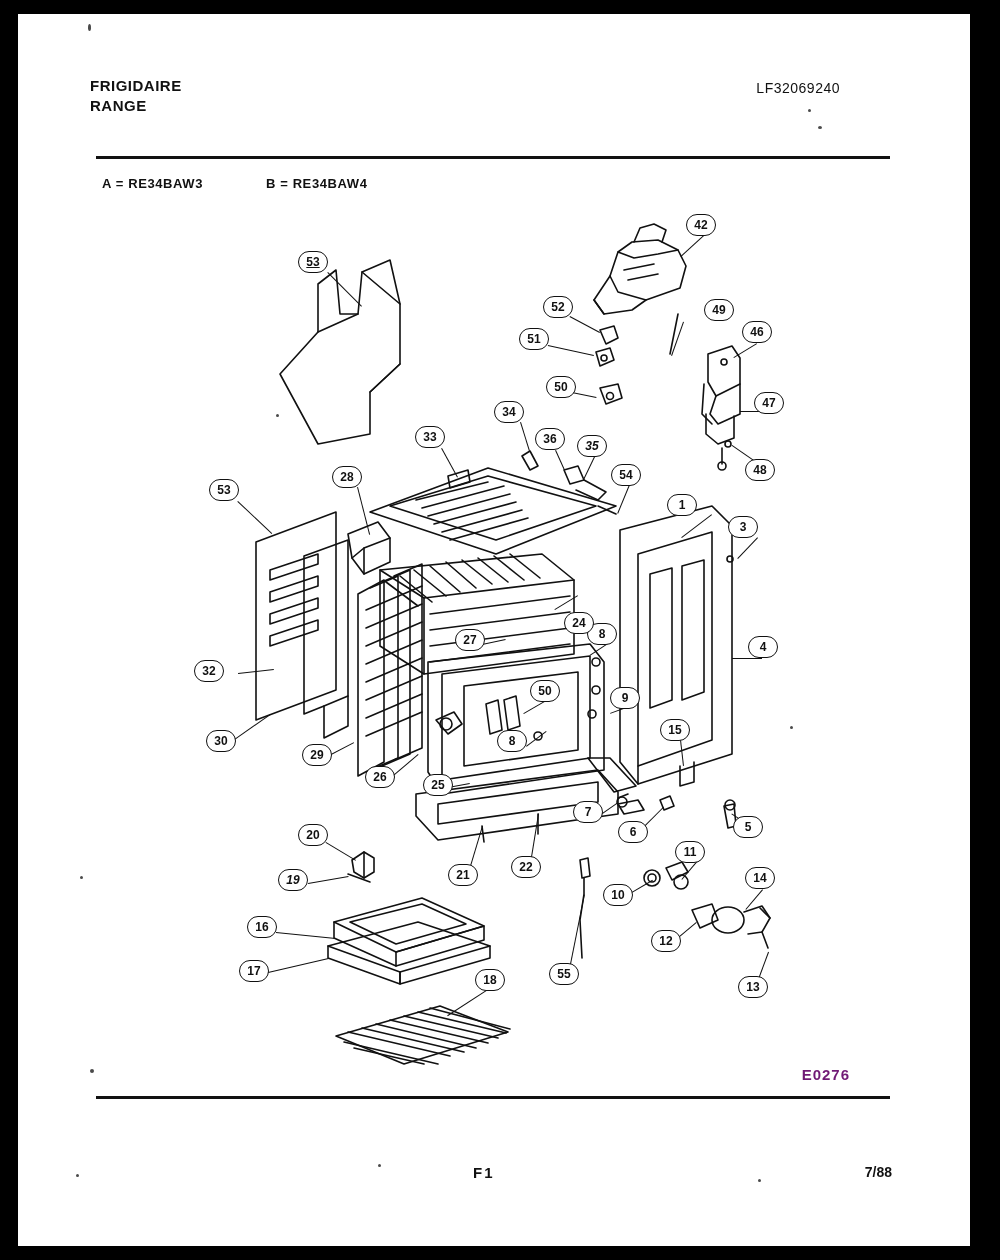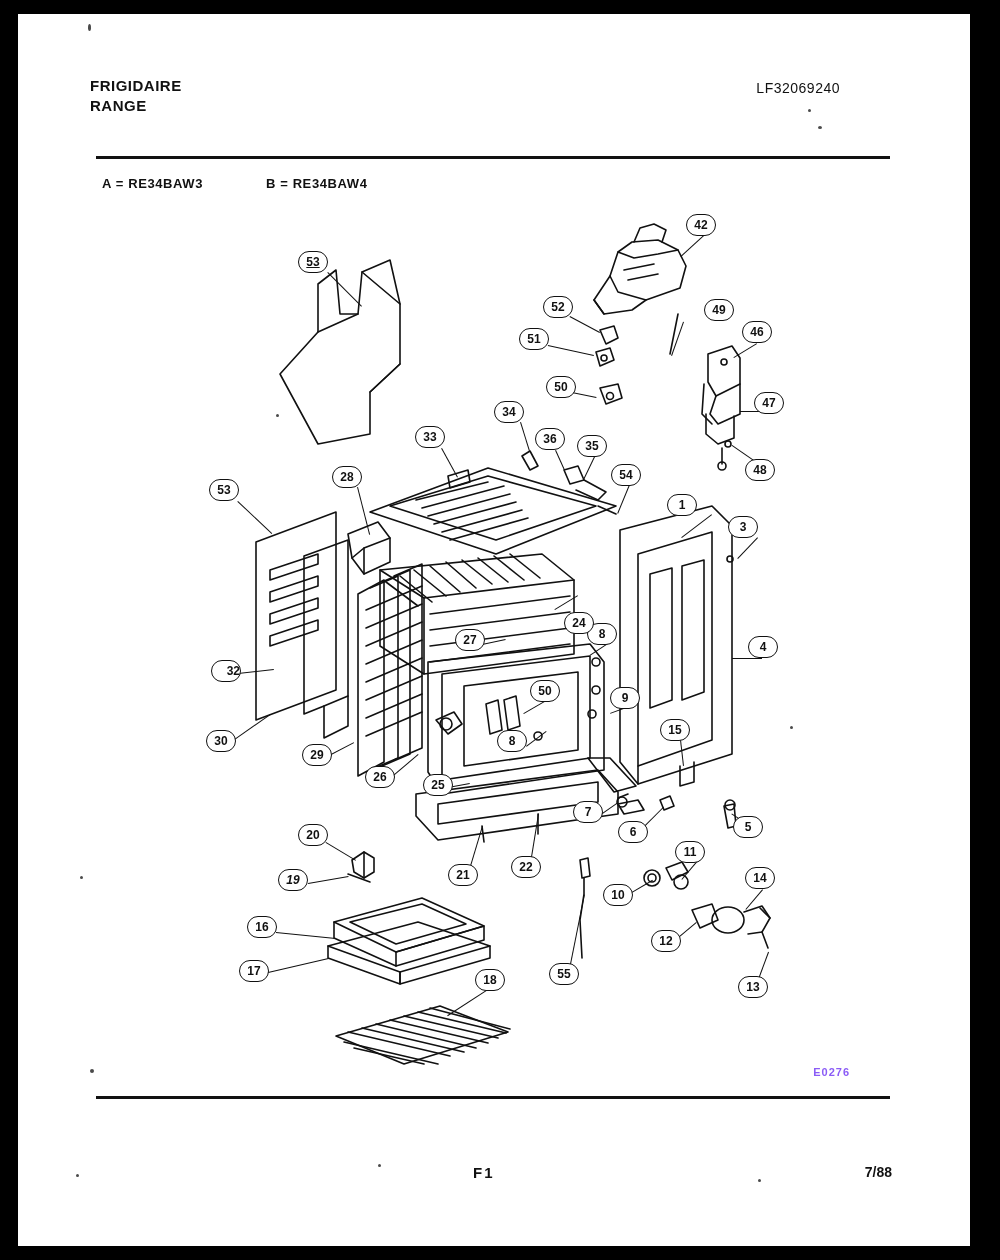--- a/index.html
+++ b/index.html
@@ -82,24 +82,24 @@
     letter-spacing: 0.6px;
     color: #111;
   }
   #model-a { left: 84px; }
   #model-b { left: 248px; }
 
   .diagram-code {
     position: absolute;
     right: 120px;
     top: 1052px;
-    font-size: 11px;
+    font-size: 15px;
     font-weight: bold;
     letter-spacing: 1px;
-    color: #8b5cf6;
+    color: #701a75;
   }
   .page-num {
     position: absolute;
     left: 455px;
     top: 1150px;
     font-size: 15px;
     font-weight: bold;
     letter-spacing: 2px;
     color: #111;
   }
@@ -399,24 +399,24 @@
       <div class="callout" style="left: 430px; top: 850px;">21</div>
       <div class="callout" style="left: 493px; top: 842px;">22</div>
       <div class="callout" style="left: 546px; top: 562px; margin-top: 36px;">24</div>
       <div class="callout" style="left: 405px; top: 760px;">25</div>
       <div class="callout" style="left: 347px; top: 752px;">26</div>
       <div class="callout" style="left: 437px; top: 615px;">27</div>
       <div class="callout" style="left: 314px; top: 452px;">28</div>
       <div class="callout" style="left: 284px; top: 730px;">29</div>
       <div class="callout" style="left: 188px; top: 716px;">30</div>
       <div class="callout" style="left: 191px; top: 465px;">53</div>
-      <div class="callout" style="left: 193px; top: 646px; text-align: right;">32</div>
+      <div class="callout" style="left: 176px; top: 646px;">32</div>
       <div class="callout" style="left: 397px; top: 412px;">33</div>
       <div class="callout" style="left: 476px; top: 387px;">34</div>
-      <div class="callout" style="left: 559px; top: 421px;">35</div>
+      <div class="callout" style="left: 559px; top: 421px; font-style: italic;">35</div>
       <div class="callout" style="left: 517px; top: 414px;">36</div>
       <div class="callout" style="left: 512px; top: 666px;">50</div>
       <div class="callout" style="left: 668px; top: 200px;">42</div>
       <div class="callout" style="left: 724px; top: 307px;">46</div>
       <div class="callout" style="left: 736px; top: 378px;">47</div>
       <div class="callout" style="left: 727px; top: 445px;">48</div>
       <div class="callout" style="left: 686px; top: 285px;">49</div>
       <div class="callout" style="left: 528px; top: 362px;">50</div>
       <div class="callout" style="left: 501px; top: 314px;">51</div>
       <div class="callout" style="left: 525px; top: 282px;">52</div>

